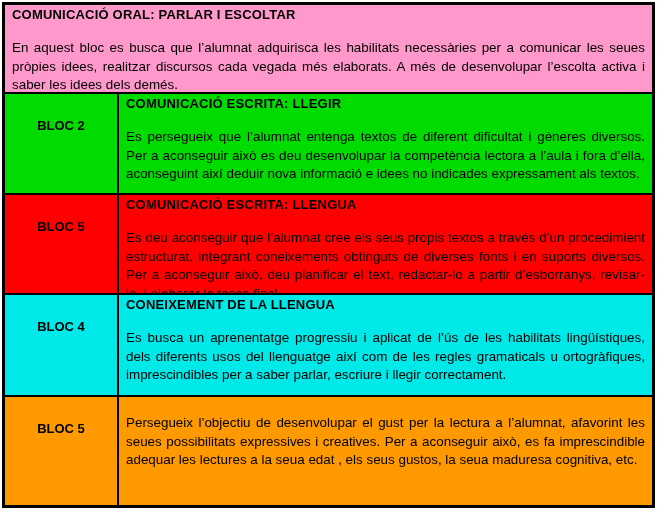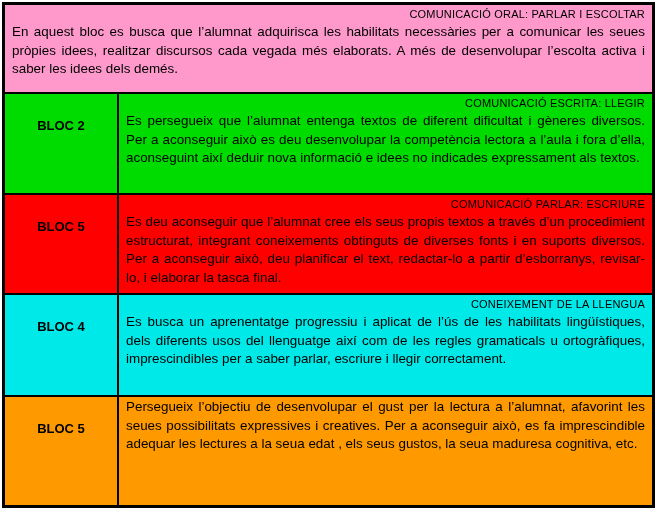--- a/index.html
+++ b/index.html
@@ -39,29 +39,29 @@
     color: #000000;
     padding-top: 24px;
   }
   .cell-content {
     box-sizing: border-box;
     flex: 1 1 auto;
     padding: 1px 7px 2px 7px;
     overflow: hidden;
   }
   .bloc-title {
-    text-align: right;
-    font-weight: normal;
-    font-size: 11px;
+    text-align: left;
+    font-weight: bold;
+    font-size: 13px;
     line-height: 17px;
     color: #000000;
     letter-spacing: 0.2px;
   }
   .bloc-body {
-    margin-top: 0;
+    margin-top: 16px;
     font-size: 13.4px;
     line-height: 18.6px;
     color: #000000;
     text-align: justify;
     text-justify: inter-word;
   }
   .h-r1 { height: 89px; }
   .h-r2 { height: 101px; }
   .h-r3 { height: 100px; }
   .h-r4 { height: 102px; }
@@ -84,21 +84,21 @@
       <div class="cell-label">BLOC 2</div>
       <div class="cell-content">
         <div class="bloc-title">COMUNICACIÓ ESCRITA: LLEGIR</div>
         <div class="bloc-body">Es persegueix que l’alumnat entenga textos de diferent dificultat i gèneres diversos. Per a aconseguir això es deu desenvolupar la competència lectora a l’aula i fora d’ella,  aconseguint així deduir nova informació e idees no indicades expressament  als textos.</div>
       </div>
     </div>
 
     <div class="row h-r3" style="background: rgb(255, 0, 0);">
       <div class="cell-label">BLOC 5</div>
       <div class="cell-content">
-        <div class="bloc-title">COMUNICACIÓ PARLAR: ESCRIURE</div>
+        <div class="bloc-title">COMUNICACIÓ ESCRITA: LLENGUA</div>
         <div class="bloc-body">Es deu aconseguir que l’alumnat cree els seus propis textos a través d’un procedimient estructurat, integrant coneixements obtinguts de diverses fonts i en suports diversos. Per a aconseguir això, deu planificar el text, redactar-lo a partir d’esborranys, revisar-lo, i elaborar la tasca final.</div>
       </div>
     </div>
 
     <div class="row h-r4" style="background: rgb(0, 233, 233);">
       <div class="cell-label">BLOC 4</div>
       <div class="cell-content">
         <div class="bloc-title">CONEIXEMENT DE LA LLENGUA</div>
         <div class="bloc-body">Es busca un aprenentatge progressiu i aplicat de l’ús de les habilitats lingüístiques, dels diferents usos del llenguatge així com de les regles gramaticals u ortogràfiques, imprescindibles per a saber parlar, escriure i llegir correctament.</div>
       </div>

